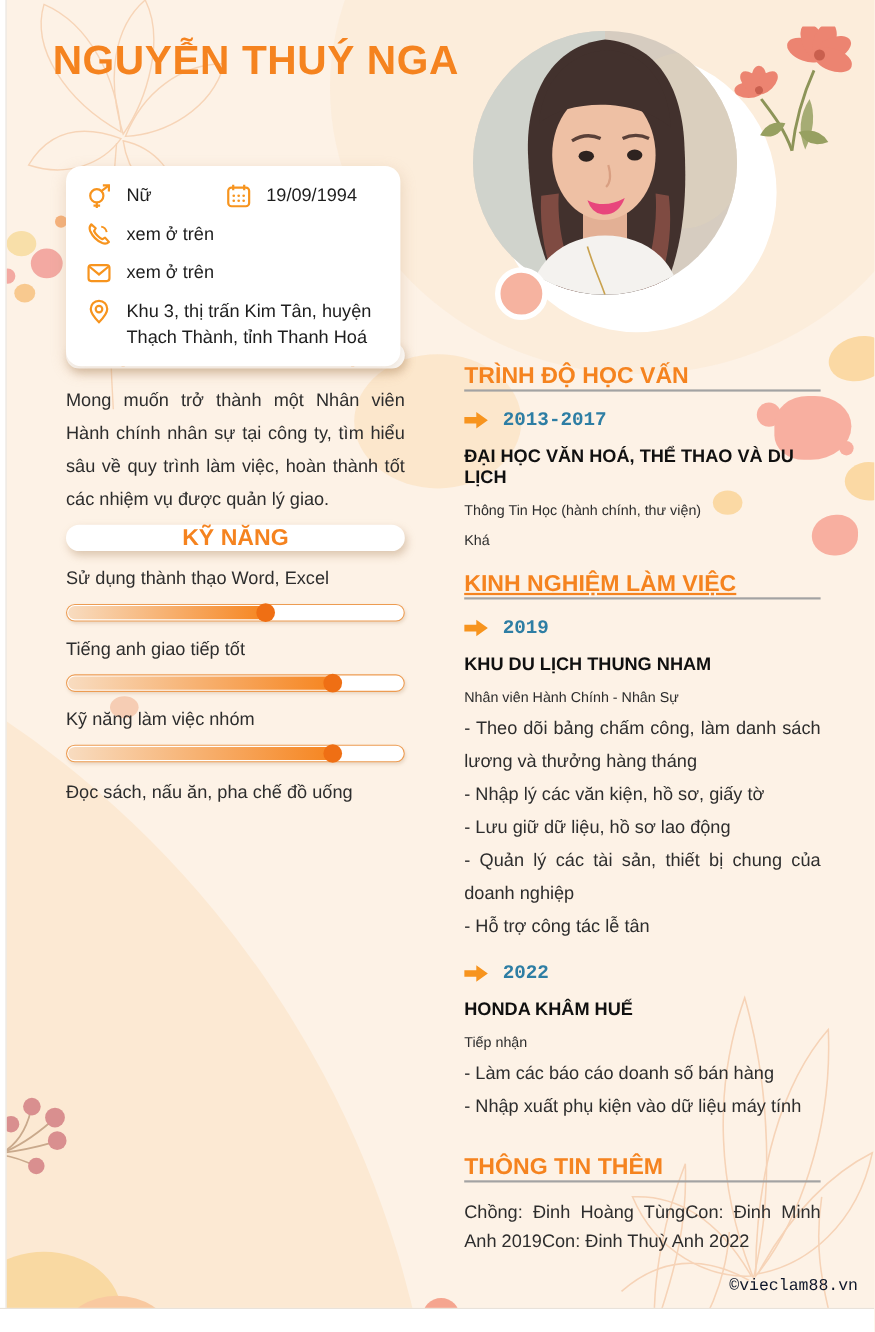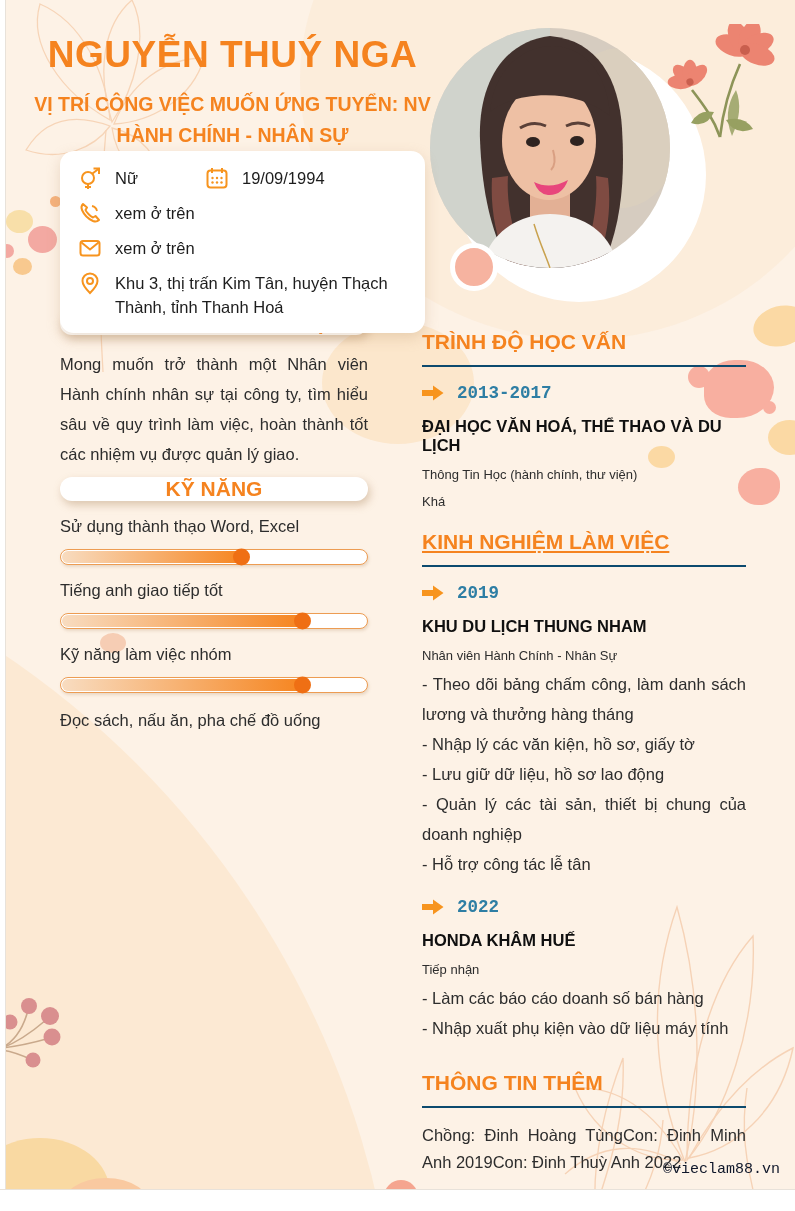--- a/index.html
+++ b/index.html
@@ -38,21 +38,21 @@
   .name { font-size:37px; font-weight:bold; color:#F5831F; letter-spacing:.5px; }
   .subtitle { margin-top:13px; font-size:19.5px; font-weight:bold; color:#F5831F; line-height:31px; }
 
   
   .photo-back { position:absolute; left:452px; top:48px; width:254px; height:254px; border-radius:50%; background:#fff; z-index:1; }
   .photo { position:absolute; left:430px; top:28px; width:240px; height:240px; border-radius:50%; overflow:hidden; z-index:2; }
   .photo-dot { position:absolute; left:450px; top:243px; width:38px; height:38px; border-radius:50%; background:#F6B3A0; border:5px solid #fff; z-index:3; }
   .flower { position:absolute; left:660px; top:24px; width:130px; height:115px; z-index:2; }
 
   
-  .card { position:absolute; left:60px; top:151px; width:365px; background:#fff; border-radius:14px;
+  .card { position:absolute; left:60px; top:151px; width:304px; background:#fff; border-radius:14px;
           box-shadow:0 5px 14px rgba(190,150,110,.3); padding:15px 18px 14px 18px; box-sizing:border-box; z-index:4; }
   .crow { display:flex; align-items:flex-start; margin-bottom:11px; font-size:16.5px; color:#1d1d1d; }
   .crow:last-child { margin-bottom:0; }
   .crow .cicon { width:24px; height:24px; flex:0 0 24px; margin-right:13px; }
   .crow.two { display:flex; }
   .ccell { display:flex; align-items:center; }
   .ccell.first { width:127px; flex:0 0 127px; }
   .crow .txt { line-height:24px; }
 
   
@@ -66,21 +66,21 @@
   .skill-label { margin-top:16px; font-size:16.5px; color:#2d2d2d; }
   .bar { margin-top:13px; height:14px; border:1px solid #ED9C52; border-radius:9px; background:#fff; position:relative; box-shadow:1px 2px 3px rgba(180,140,100,.25); }
   .bar-fill { position:absolute; left:1px; top:1px; bottom:1px; border-radius:8px;
               background:linear-gradient(90deg,#F8DCC0,#F6831C); }
   .bar-fill::after { content:""; position:absolute; right:-3px; top:50%; transform:translateY(-50%);
                      width:17px; height:17px; border-radius:50%; background:#EF6F14; }
   .hobby-text { margin-top:18px; font-size:16.5px; color:#2d2d2d; }
 
   
   .rcol { position:absolute; left:422px; top:330px; width:324px; z-index:2; }
-  .sec-h { color:#F5831F; font-size:21px; font-weight:bold; padding-bottom:11px; border-bottom:2px solid #0c4a6e; }
+  .sec-h { color:#F5831F; font-size:21px; font-weight:bold; border-bottom:2px solid #a3a3a3; }
   .sec-h.exp { margin-top:21px;text-decoration:underline; }
   .sec-h.more { margin-top:28px; }
   .period { display:flex; align-items:center; margin-top:16px;font-family:Liberation Mono, monospace; }
   .period.later { margin-top:18px; }
   .period .arrow { width:22px; height:16px; margin-right:13px; }
   .period .yr { font-size:17.5px; font-weight:bold; color:#2E7EA4; }
   .org { margin-top:14px; font-size:16.5px; font-weight:bold; color:#101010; }
   .line { margin-top:12px; font-size:13px; color:#2d2d2d; }
   .bullets { margin-top:6px; font-size:16.5px; color:#2d2d2d; }
   .bullets p { margin:0; line-height:30px; text-align:justify; }
@@ -150,21 +150,20 @@
       <circle cx="27" cy="14" r="8"></circle>
       <circle cx="48" cy="24" r="9"></circle>
       <circle cx="50" cy="45" r="8.5"></circle>
       <circle cx="31" cy="68" r="7.5"></circle>
       <circle cx="8" cy="30" r="7.5"></circle>
     </g>
   </svg>
 
   <div class="header">
     <div class="name">NGUYỄN THUÝ NGA</div>
-    <div class="subtitle">VỊ TRÍ CÔNG VIỆC MUỐN ỨNG TUYỂN: NV HÀNH CHÍNH - NHÂN SỰ</div>
   </div>
 
   <div class="photo-back"></div>
   <div class="photo">
     <svg width="240" height="240" viewBox="0 0 240 240">
       <rect width="240" height="240" fill="#D6CCC0"></rect>
       <rect width="120" height="240" fill="#CDD5D1" opacity="0.7"></rect>
       <ellipse cx="190" cy="100" rx="62" ry="80" fill="#DACFBE" opacity="0.9"></ellipse>
       <path d="M120,8 C70,14 48,60 50,112 C52,162 60,202 80,240 L172,240 C192,196 195,150 192,100 C189,52 168,12 120,8 Z" fill="#42312D"></path>
       <path d="M62,150 C60,186 68,216 80,240 L98,240 C84,210 76,178 78,148 Z" fill="#8A5047" opacity="0.85"></path>

